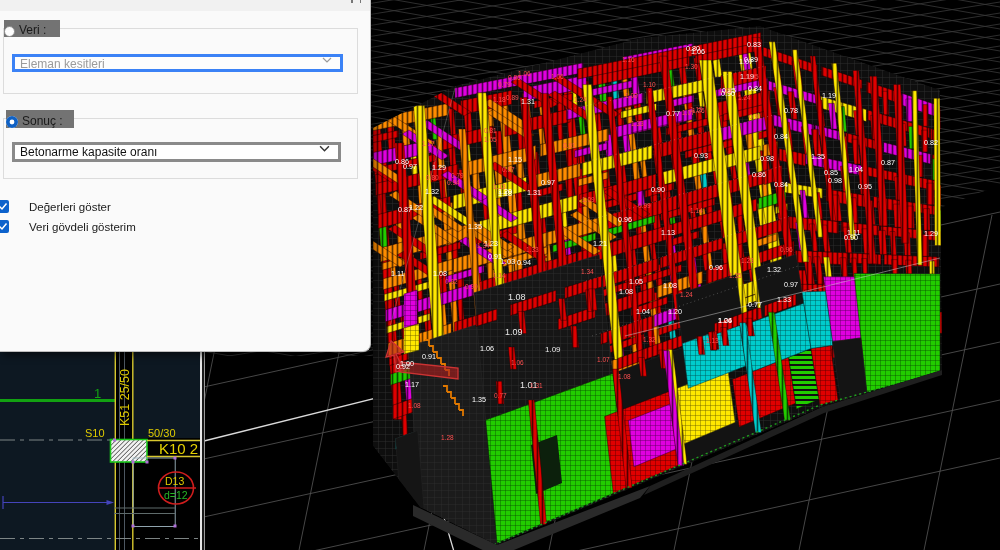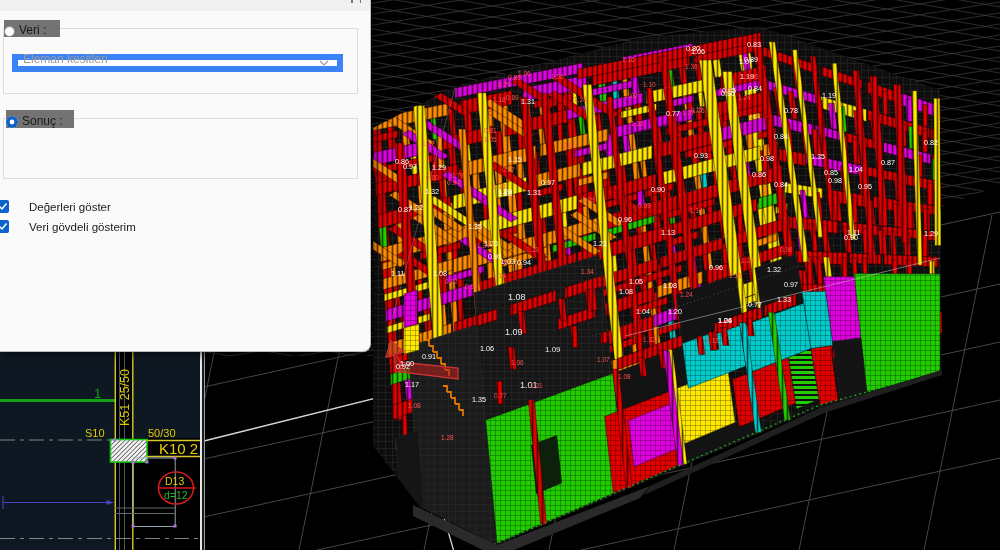--- a/index.html
+++ b/index.html
@@ -6,21 +6,21 @@
 #dlg{position:absolute;left:0;top:0;width:371px;height:352px;background:#fafafa;
  border-right:1px solid #bdbdbd;border-bottom:1px solid #bdbdbd;border-bottom-right-radius:8px;
  box-shadow:3px 3px 8px rgba(0,0,0,0.55);z-index:10}
 #titlebar{position:absolute;left:0;top:0;width:100%;height:11px;background:#f1f1f1}
 .tb{position:absolute;top:0;width:1.5px;height:3px;background:#777}
 .gb{position:absolute;border:1px solid #dcdcdc;background:transparent}
 .gblabel{position:absolute;background:#737373;display:flex;align-items:flex-end;z-index:2}
 .radio{width:11px;height:11px;border:1px solid #8a8a8a;border-radius:50%;background:#fdfdfd;display:inline-block;flex:0 0 auto}
 .radio.checked{border:none;background:#fff;width:12px;height:12px;box-shadow:inset 0 0 0 3.6px #1061c4}
 .rlbl{font-size:12px;color:#1a1a1a;margin-left:4px;white-space:nowrap}
-.dd{position:absolute;border:6px solid #3b82f6;background:#fdfdfd;display:flex;align-items:flex-end}
+.dd{position:absolute;border:3px solid #3b82f6;background:#fdfdfd;display:flex;align-items:flex-start}
 .ddtext{font-size:12px;margin-left:5px;flex:1;white-space:nowrap}
 .chev{margin-right:8px;flex:0 0 auto}
 .cbrow{position:absolute;left:-4px;height:13px;display:flex;align-items:center}
 .cb{width:13px;height:13px;background:#0d62cc;border-radius:2px;display:inline-flex;align-items:center;justify-content:center;flex:0 0 auto}
 .cblbl{font-size:11.5px;color:#1a1a1a;margin-left:20px;white-space:nowrap}
 #cadsep{position:absolute;left:200px;top:352px;width:5px;height:198px;background:#1a1a1a;z-index:5}
 #cadsep:before{content:"";position:absolute;left:0;top:0;width:1.5px;height:100%;background:#e8e8e8}
 #cadsep:after{content:"";position:absolute;right:0;top:0;width:1px;height:100%;background:#9a9a9a}
 </style></head>
 <body>
@@ -963,20 +963,26 @@
      <span class="ddtext" style="color:#9b9b9b">Eleman kesitleri</span>
      <svg class="chev" width="10" height="6" viewBox="0 0 10 6">
         <path d="M1 1 L5 5 L9 1" fill="none" stroke="#9b9b9b" stroke-width="1.2"></path>
       </svg>
   </div>
   <div class="gb" style="left:3px;top:118px;width:355px;height:61px"></div>
   <div class="gblabel" style="left:6px;top:110px;width:68px;height:18px">
      <span class="radio checked"></span>
       <span class="rlbl">Sonuç :</span>
   </div>
+  <div class="dd" style="left:12px;top:142px;width:329px;height:20px;border-color:#8a8a8a;background:#fff">
+     <span class="ddtext" style="color:#111">Betonarme kapasite oranı</span>
+     <svg class="chev" width="11" height="7" viewBox="0 0 10 6">
+        <path d="M1 1 L5 5 L9 1" fill="none" stroke="#333" stroke-width="1.3"></path>
+      </svg>
+  </div>
   <div class="cbrow" style="top:200px">
       <span class="cb">
         <svg width="10" height="9" viewBox="0 0 10 9">
           <path d="M1.5 4.5 L4 7 L8.5 1.5" fill="none" stroke="#fff" stroke-width="1.5"></path>
         </svg>
       </span>
       <span class="cblbl">Değerleri göster</span>
     </div>
   <div class="cbrow" style="top:220px">
       <span class="cb">

